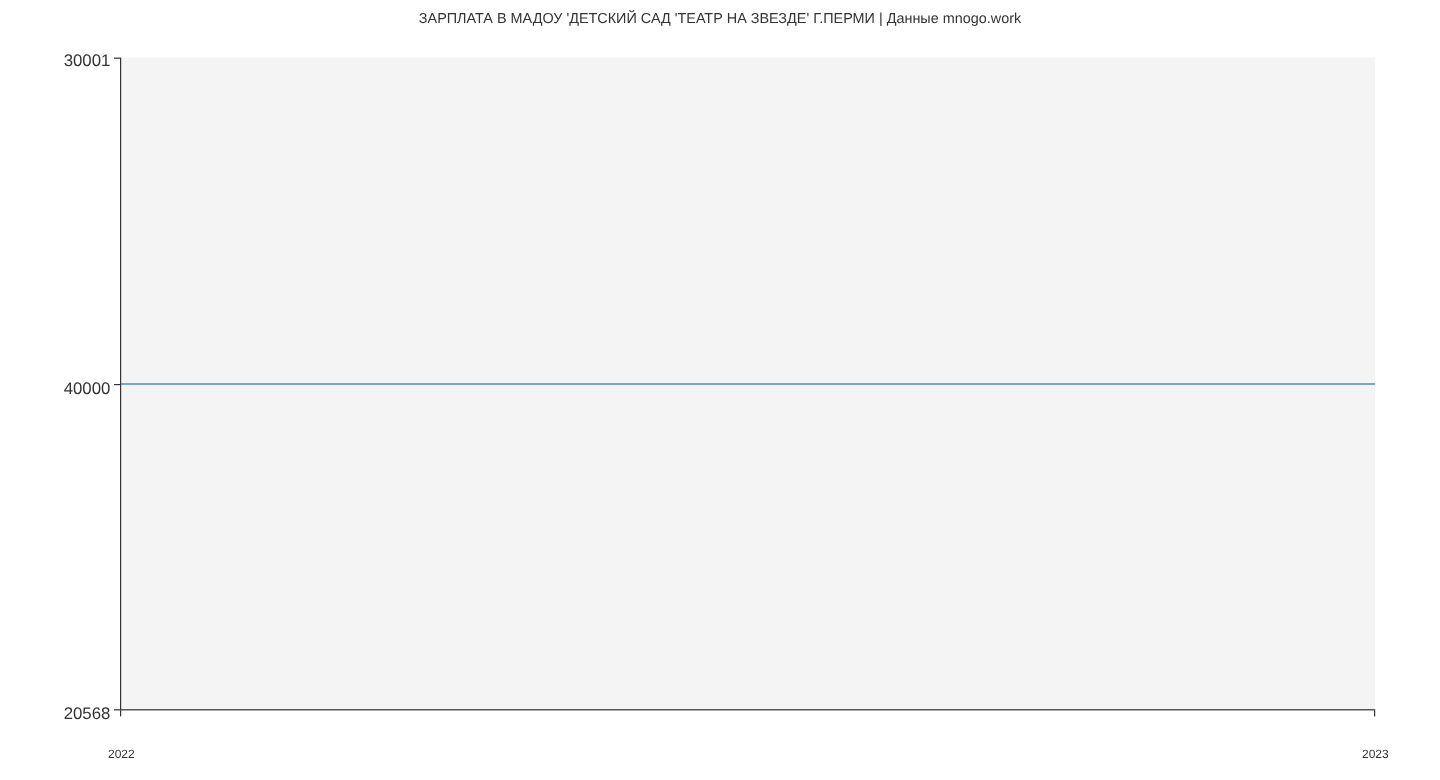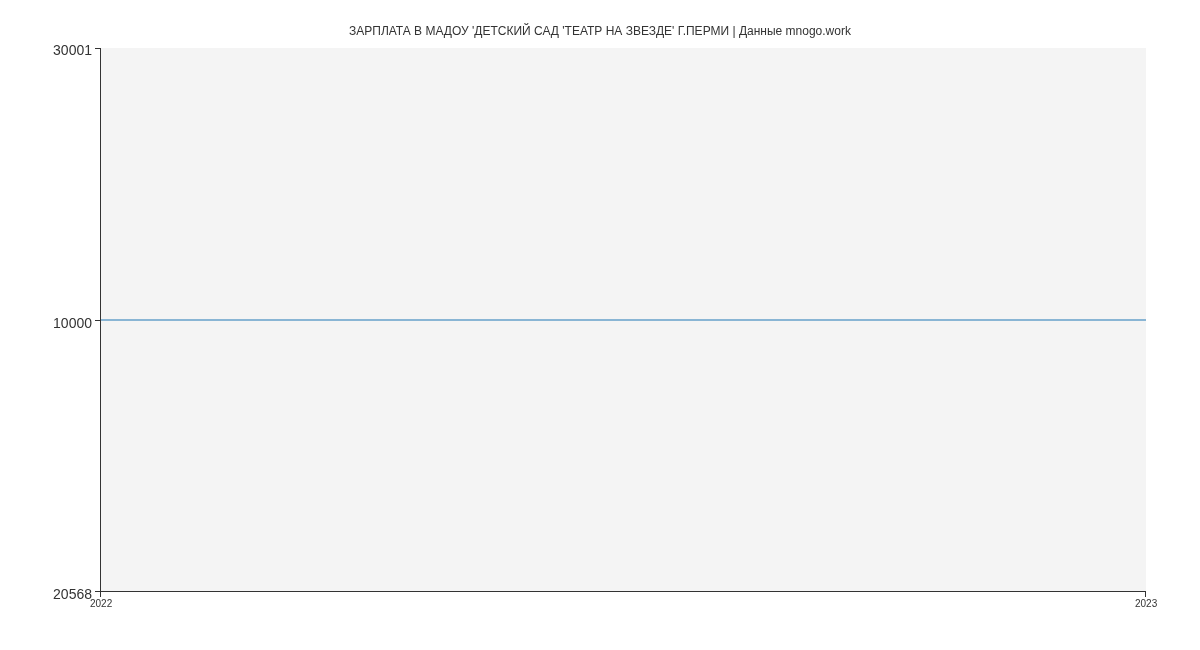--- a/index.html
+++ b/index.html
@@ -5,21 +5,21 @@
     * { margin: 0; padding: 0; box-sizing: border-box; }
     body {
       width: 1200px;
       height: 650px;
       background: #ffffff;
       font-family: Verdana, Geneva, sans-serif;
       position: relative;
     }
     .chart-title {
       position: absolute;
-      top: 24px;
+      top: 8px;
       left: 0;
       right: 0;
       text-align: center;
       font-size: 12px;
       color: #333333;
     }
     .plot-area {
       position: absolute;
       left: 100px;
       top: 48px;
@@ -65,39 +65,39 @@
       height: 5px;
       background: #333333;
       top: 592px;
     }
     .x-tick-left { left: 100px; }
     .x-tick-right { left: 1145px; }
     .x-label {
       position: absolute;
       font-size: 10px;
       color: #333333;
-      top: 598px;
+      top: 624px;
     }
     .x-label-left { left: 90px; }
     .x-label-right { left: 1135px; }
   </style>
 </head>
 <body>
 
 <div class="chart-title">ЗАРПЛАТА В МАДОУ 'ДЕТСКИЙ САД 'ТЕАТР НА ЗВЕЗДЕ' Г.ПЕРМИ | Данные mnogo.work</div>
 
 <div class="plot-area">
   <div class="data-line"></div>
 </div>
 
 <div class="y-tick y-tick-top"></div>
 <div class="y-tick y-tick-mid"></div>
 <div class="y-tick y-tick-bot"></div>
 
 <div class="y-label y-label-top">30001</div>
-<div class="y-label y-label-mid">10000</div>
+<div class="y-label y-label-mid">40000</div>
 <div class="y-label y-label-bot">20568</div>
 
 <div class="x-tick x-tick-left"></div>
 <div class="x-tick x-tick-right"></div>
 
 <div class="x-label x-label-left">2022</div>
 <div class="x-label x-label-right">2023</div>
 
 </body></html>

